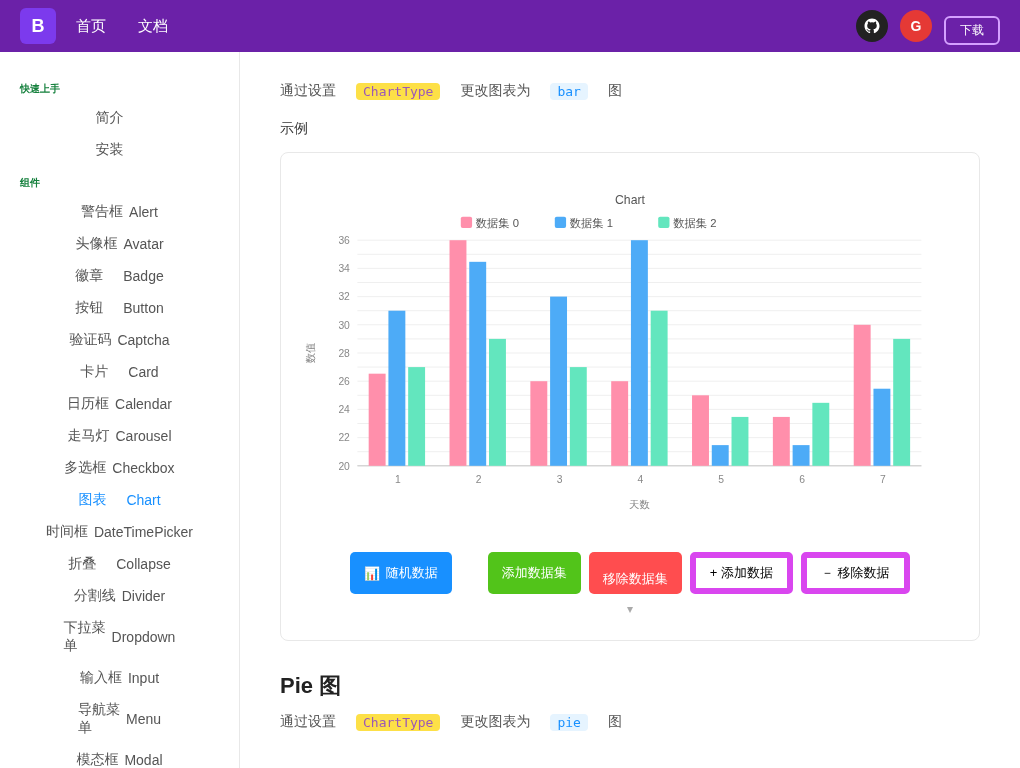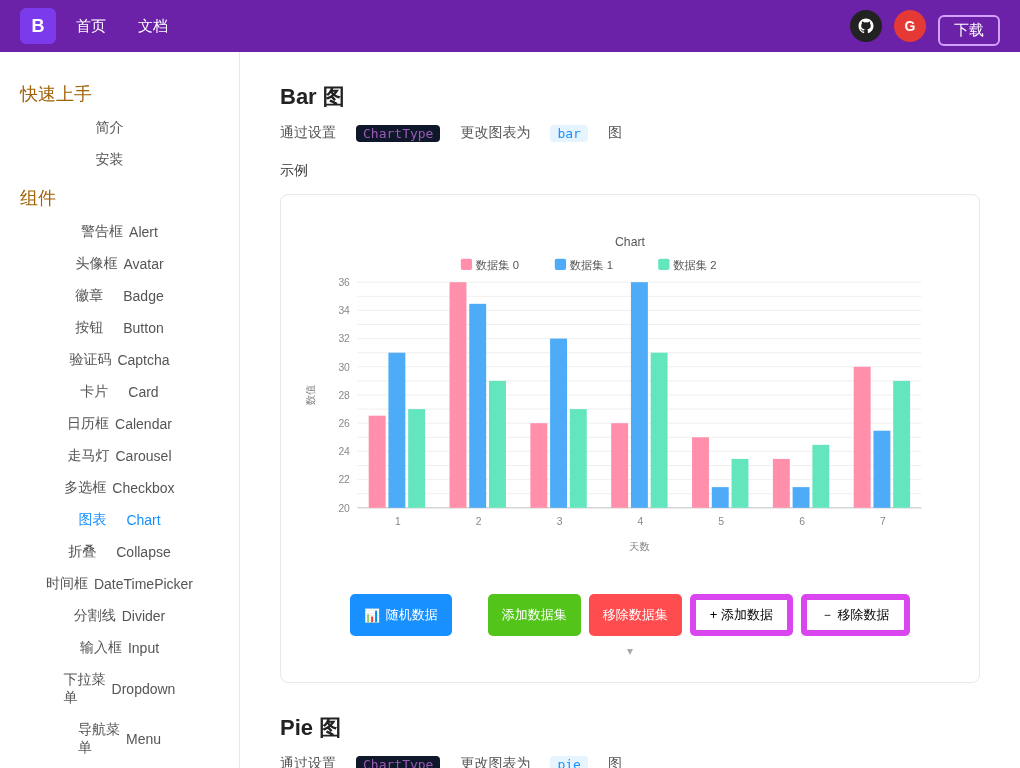--- a/index.html
+++ b/index.html
@@ -35,44 +35,44 @@
     .header-github {
       width: 32px; height: 32px; border-radius: 50%;
       background: #222; display: flex; align-items: center; justify-content: center; color: white; font-size: 16px;
     }
     .header-g {
       width: 32px; height: 32px; border-radius: 50%;
       background: #e53935; display: flex; align-items: center; justify-content: center; color: white; font-size: 14px; font-weight: bold;
     }
     .header-download {
       border: 2px solid #d4a0ff; color: white; padding: 4px 14px;
-      border-radius: 6px; cursor: pointer; font-size: 15px; background: transparent; margin-top: 8px;
+      border-radius: 6px; cursor: pointer; font-size: 12px; background: transparent; margin-top: 8px;
     }
 
     
     .main-layout {
       display: flex;
       flex: 1;
       overflow: hidden;
     }
 
     
     .sidebar {
       width: 240px;
       background: white;
       border-right: 1px solid #e8e8e8;
       overflow-y: auto;
       flex-shrink: 0;
       padding: 20px 0;
     }
     .sidebar-section-title {
-      font-weight: 400;
-      color: #a16207;
+      font-weight: 700;
+      color: #15803d;
       padding: 10px 20px 6px;
-      font-size: 18px;
+      font-size: 10px;
     }
     .sidebar-item {
       display: flex;
       align-items: center;
       padding: 7px 20px;
       cursor: pointer;
       color: #555;
       font-size: 14px;
       justify-content: center;
     }
@@ -103,21 +103,21 @@
     }
     .section-desc {
       font-size: 14px;
       color: #555;
       margin-bottom: 20px;
       display: flex;
       align-items: center;
       gap: 20px;
     }
     .code-tag {
-      background: #0f172a;
+      background: #fde047;
       color: #9b59b6;
       padding: 1px 7px;
       border-radius: 4px;
       font-family: monospace;
       font-size: 13px;
     }
     .code-tag-blue {
       background: #e6f4ff;
       color: #1890ff;
       padding: 1px 7px;
@@ -161,21 +161,21 @@
       border-radius: 5px;
       border: none;
       cursor: pointer;
       font-size: 13px;
       display: flex;
       align-items: center;
       gap: 5px;
     }
     .btn-blue { background: #1890ff; color: white; }
     .btn-success { background: #52c41a; color: white; margin-left: 28px; }
-    .btn-danger { background: #ff4d4f; color: white; }
+    .btn-danger { background: #ff4d4f; color: white; align-items: flex-end; }
     .btn-default { background: white; color: #000000; border: 6px solid #d946ef; }
 
     
     .expand-row {
       display: flex;
       justify-content: center;
       padding: 8px 0 4px;
       color: #aaa;
       font-size: 12px;
       cursor: pointer;
@@ -261,53 +261,52 @@
     </div>
     <div class="sidebar-item">
       <span class="sidebar-item-zh">多选框</span>
       <span class="sidebar-item-en">Checkbox</span>
     </div>
     <div class="sidebar-item active">
       <span class="sidebar-item-zh" style="color:#1890ff">图表</span>
       <span class="sidebar-item-en" style="color:#1890ff">Chart</span>
     </div>
     <div class="sidebar-item">
+      <span class="sidebar-item-zh">时间框</span>
+      <span class="sidebar-item-en">DateTimePicker</span>
+    </div>
+    <div class="sidebar-item">
       <span class="sidebar-item-zh">折叠</span>
       <span class="sidebar-item-en">Collapse</span>
     </div>
     <div class="sidebar-item">
-      <span class="sidebar-item-zh">时间框</span>
-      <span class="sidebar-item-en">DateTimePicker</span>
-    </div>
-    <div class="sidebar-item">
       <span class="sidebar-item-zh">分割线</span>
       <span class="sidebar-item-en">Divider</span>
     </div>
     <div class="sidebar-item">
+      <span class="sidebar-item-zh">下拉菜单</span>
+      <span class="sidebar-item-en">Dropdown</span>
+    </div>
+    <div class="sidebar-item">
       <span class="sidebar-item-zh">输入框</span>
       <span class="sidebar-item-en">Input</span>
     </div>
     <div class="sidebar-item">
-      <span class="sidebar-item-zh">下拉菜单</span>
-      <span class="sidebar-item-en">Dropdown</span>
-    </div>
-    <div class="sidebar-item">
       <span class="sidebar-item-zh">导航菜单</span>
       <span class="sidebar-item-en">Menu</span>
     </div>
     <div class="sidebar-item">
       <span class="sidebar-item-zh">模态框</span>
       <span class="sidebar-item-en">Modal</span>
     </div>
 
   </div>
 
   <div class="content">
 
-    <div class="section-title">Bar 图</div>
     <div class="section-desc">
       <span>通过设置</span>
       <span class="code-tag">ChartType</span>
       <span>更改图表为</span>
       <span class="code-tag-blue">bar</span>
       <span>图</span>
     </div>
 
     <div class="example-label">示例</div>
 

